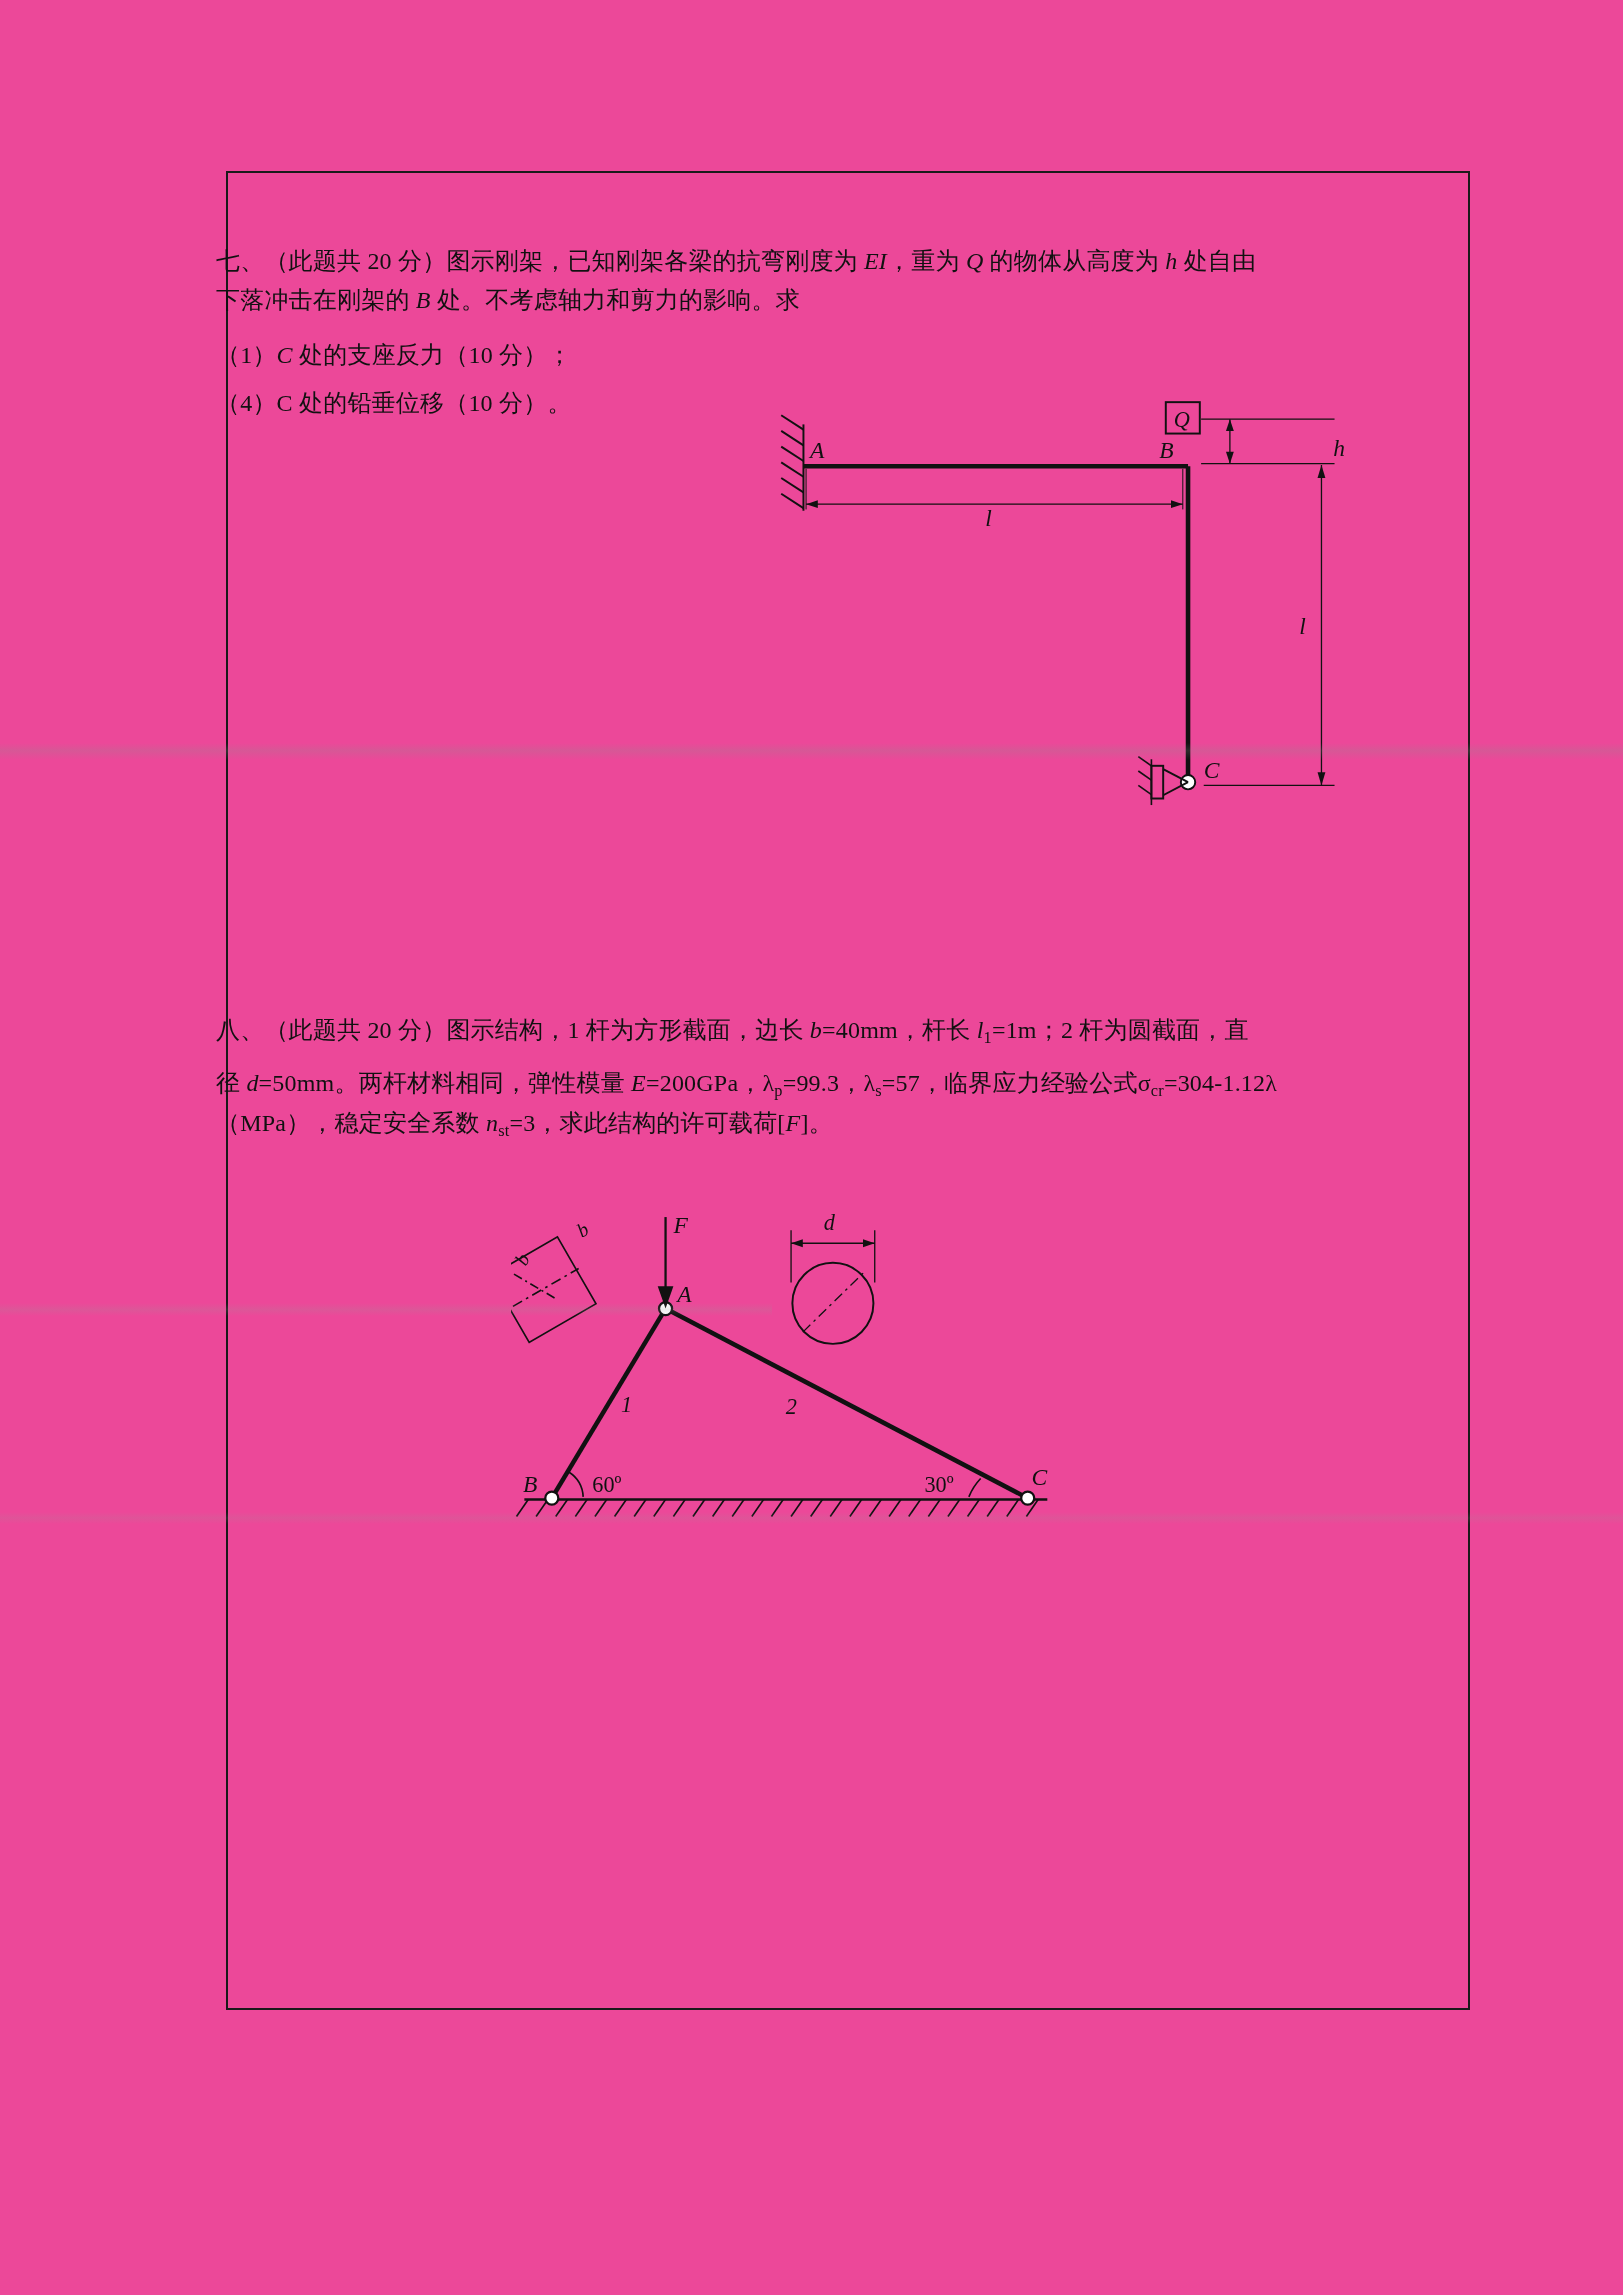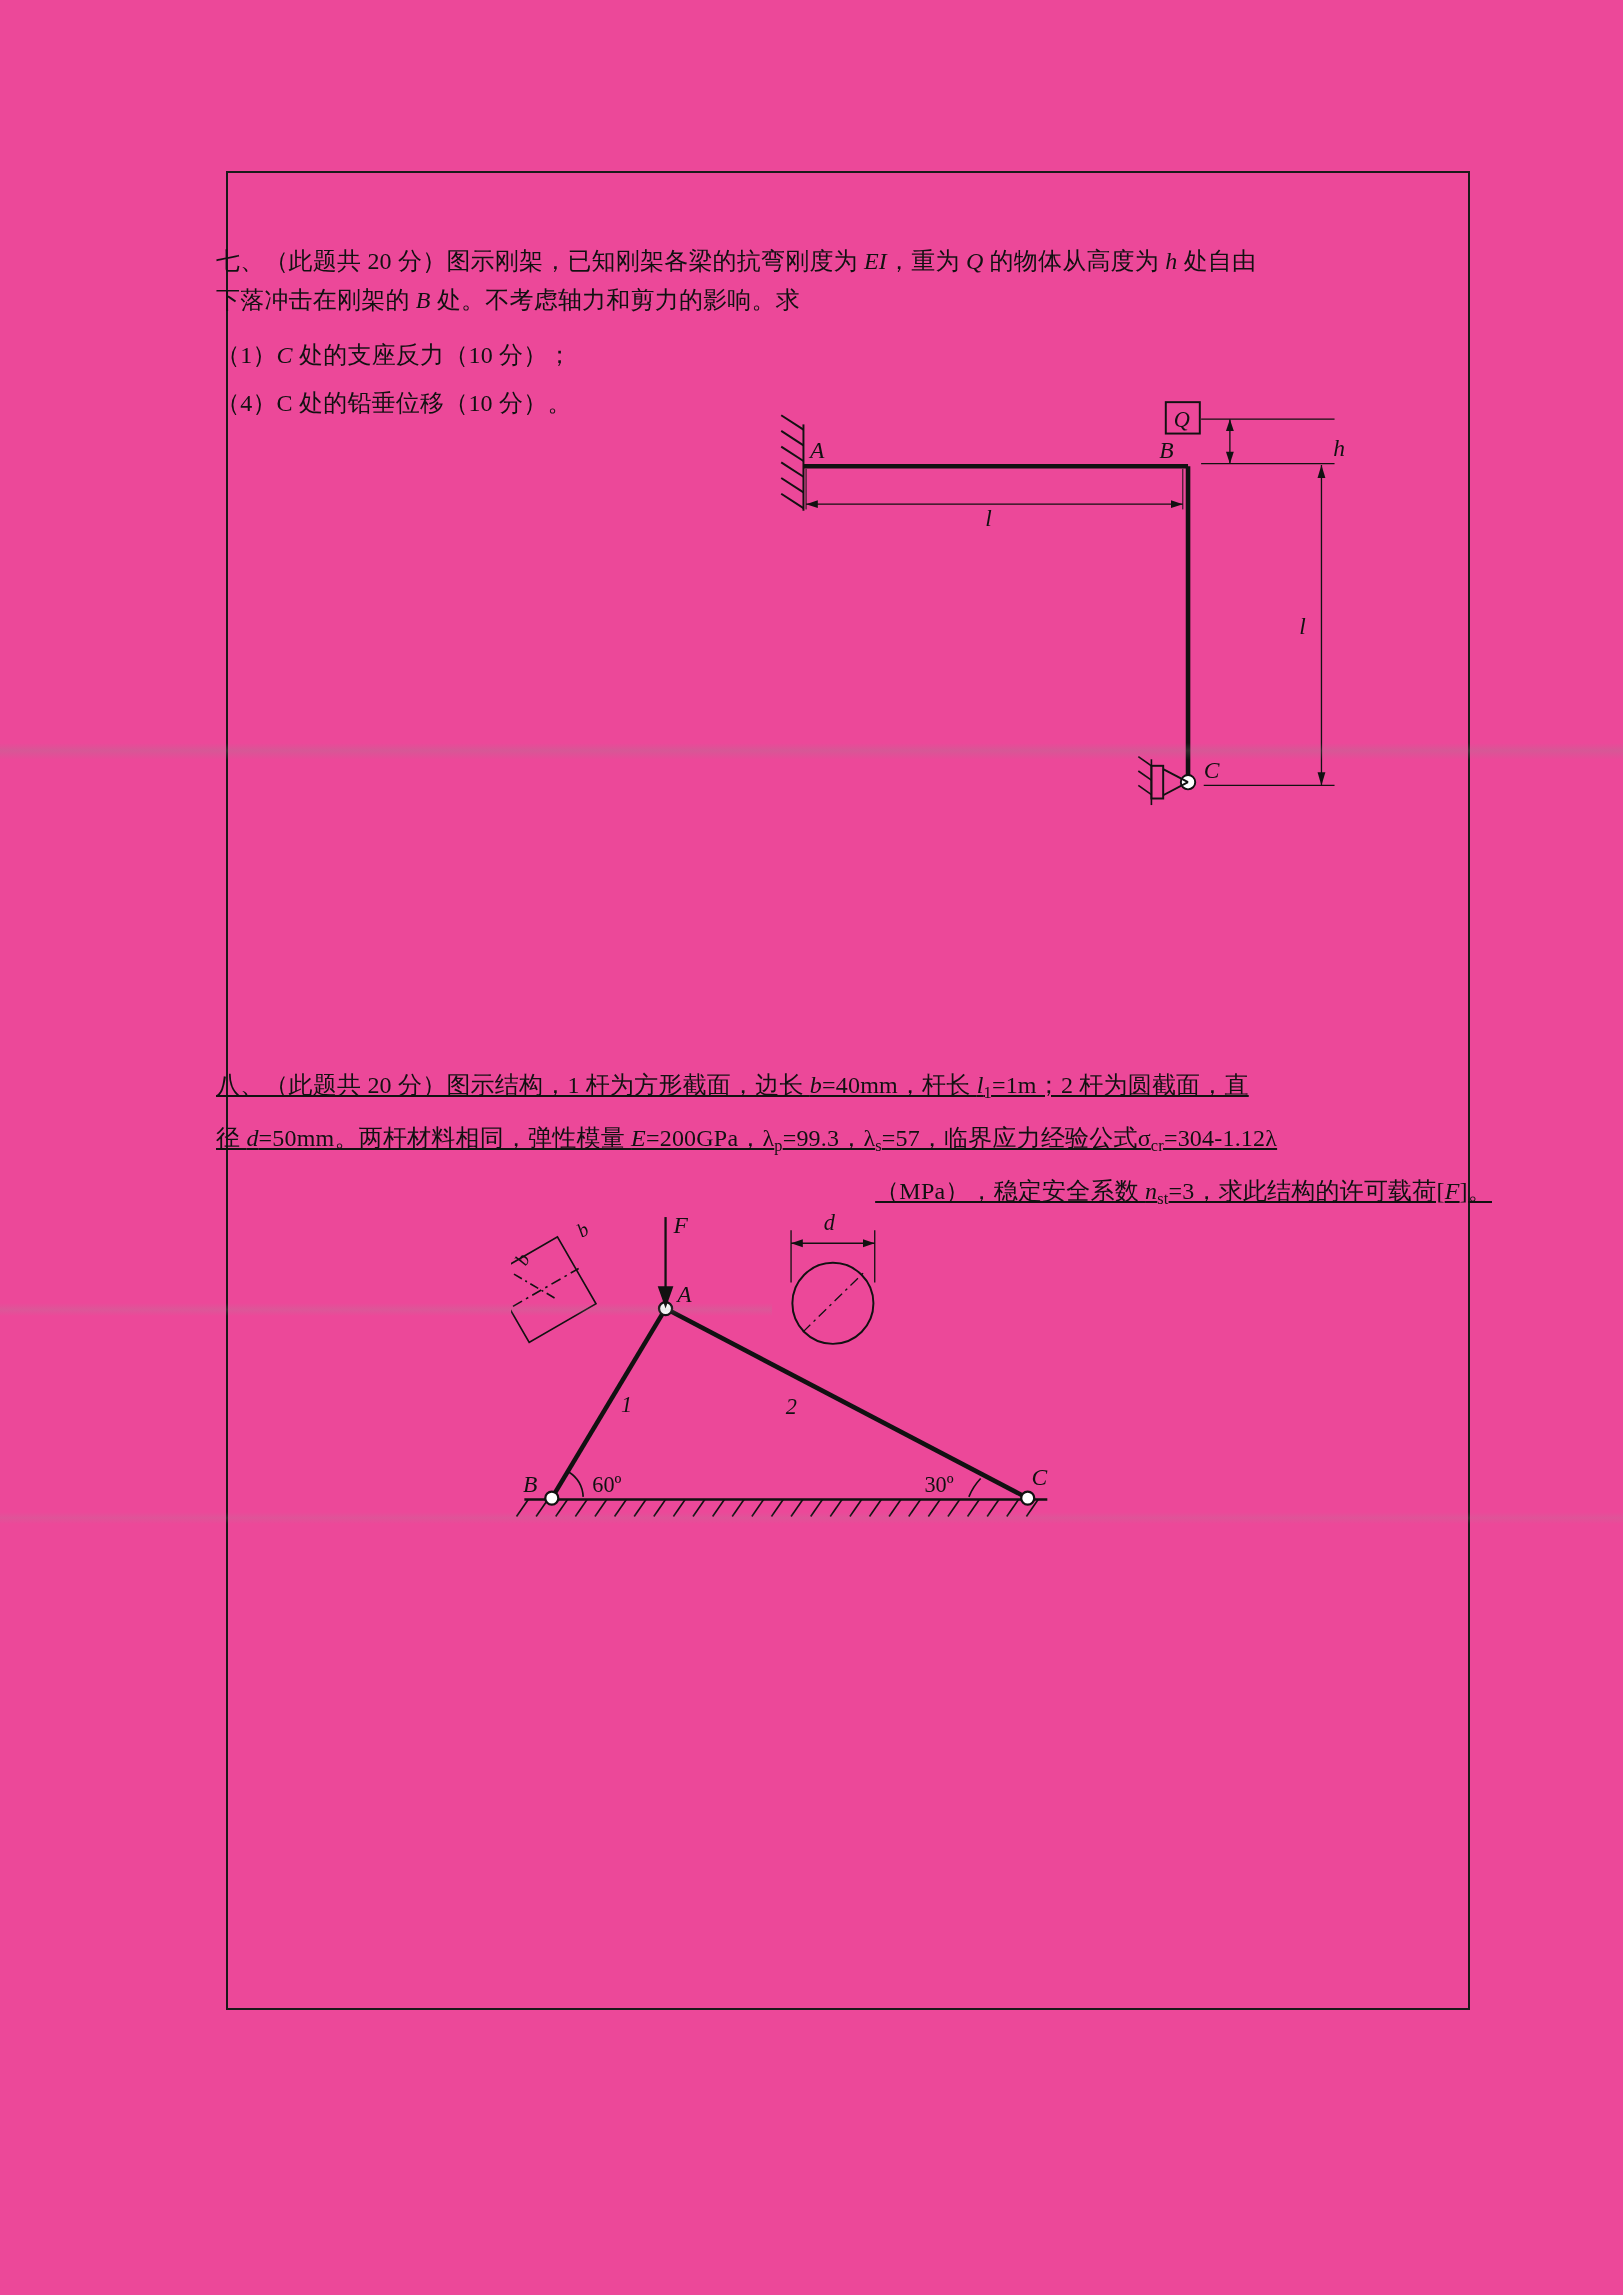--- a/index.html
+++ b/index.html
@@ -148,28 +148,28 @@
 
       <text x="58" y="100" font-family="Liberation Serif, serif" font-style="italic" font-size="36" fill="#111">A</text>
       <text x="592" y="100" font-family="Liberation Serif, serif" font-style="italic" font-size="36" fill="#111">B</text>
       <text x="660" y="588" font-family="Liberation Serif, serif" font-style="italic" font-size="36" fill="#111">C</text>
       <text x="326" y="204" font-family="Liberation Serif, serif" font-style="italic" font-size="36" fill="#111">l</text>
       <text x="858" y="96" font-family="Liberation Serif, serif" font-style="italic" font-size="36" fill="#111">h</text>
       <text x="806" y="368" font-family="Liberation Serif, serif" font-style="italic" font-size="36" fill="#111">l</text>
     </svg>
   </div>
 
-  <div style="position:absolute; left:216px; top:1066px; width:1276px;text-decoration:underline;">
+  <div style="position:absolute; left:216px; top:1011px; width:1276px;">
     <div class="para">
       八、（此题共 20 分）图示结构，1 杆为方形截面，边长 <i class="it">b</i>=40mm，杆长 <i class="it">l</i><span class="sub">1</span>=1m；2 杆为圆截面，直
     </div>
     <div class="para" style="margin-top:13px;">
       径 <i class="it">d</i>=50mm。两杆材料相同，弹性模量 <i class="it">E</i>=200GPa，λ<span class="sub">p</span>=99.3，λ<span class="sub">s</span>=57，临界应力经验公式σ<span class="sub">cr</span>=304-1.12λ
     </div>
-    <div class="para" style="margin-top:13px;text-align:right;">
+    <div class="para" style="">
       （MPa），稳定安全系数 <i class="it">n</i><span class="sub">st</span>=3，求此结构的许可载荷[<i class="it">F</i>]。
     </div>
   </div>
 
   <div class="fig8">
     <svg width="785" height="353" viewBox="0 0 1200 540" xmlns="http://www.w3.org/2000/svg">
 
       <line x1="20" y1="452" x2="820" y2="452" stroke="#111" stroke-width="4"></line>
       <g stroke="#111" stroke-width="2.5">
         <line x1="26" y1="452" x2="8" y2="478"></line>

